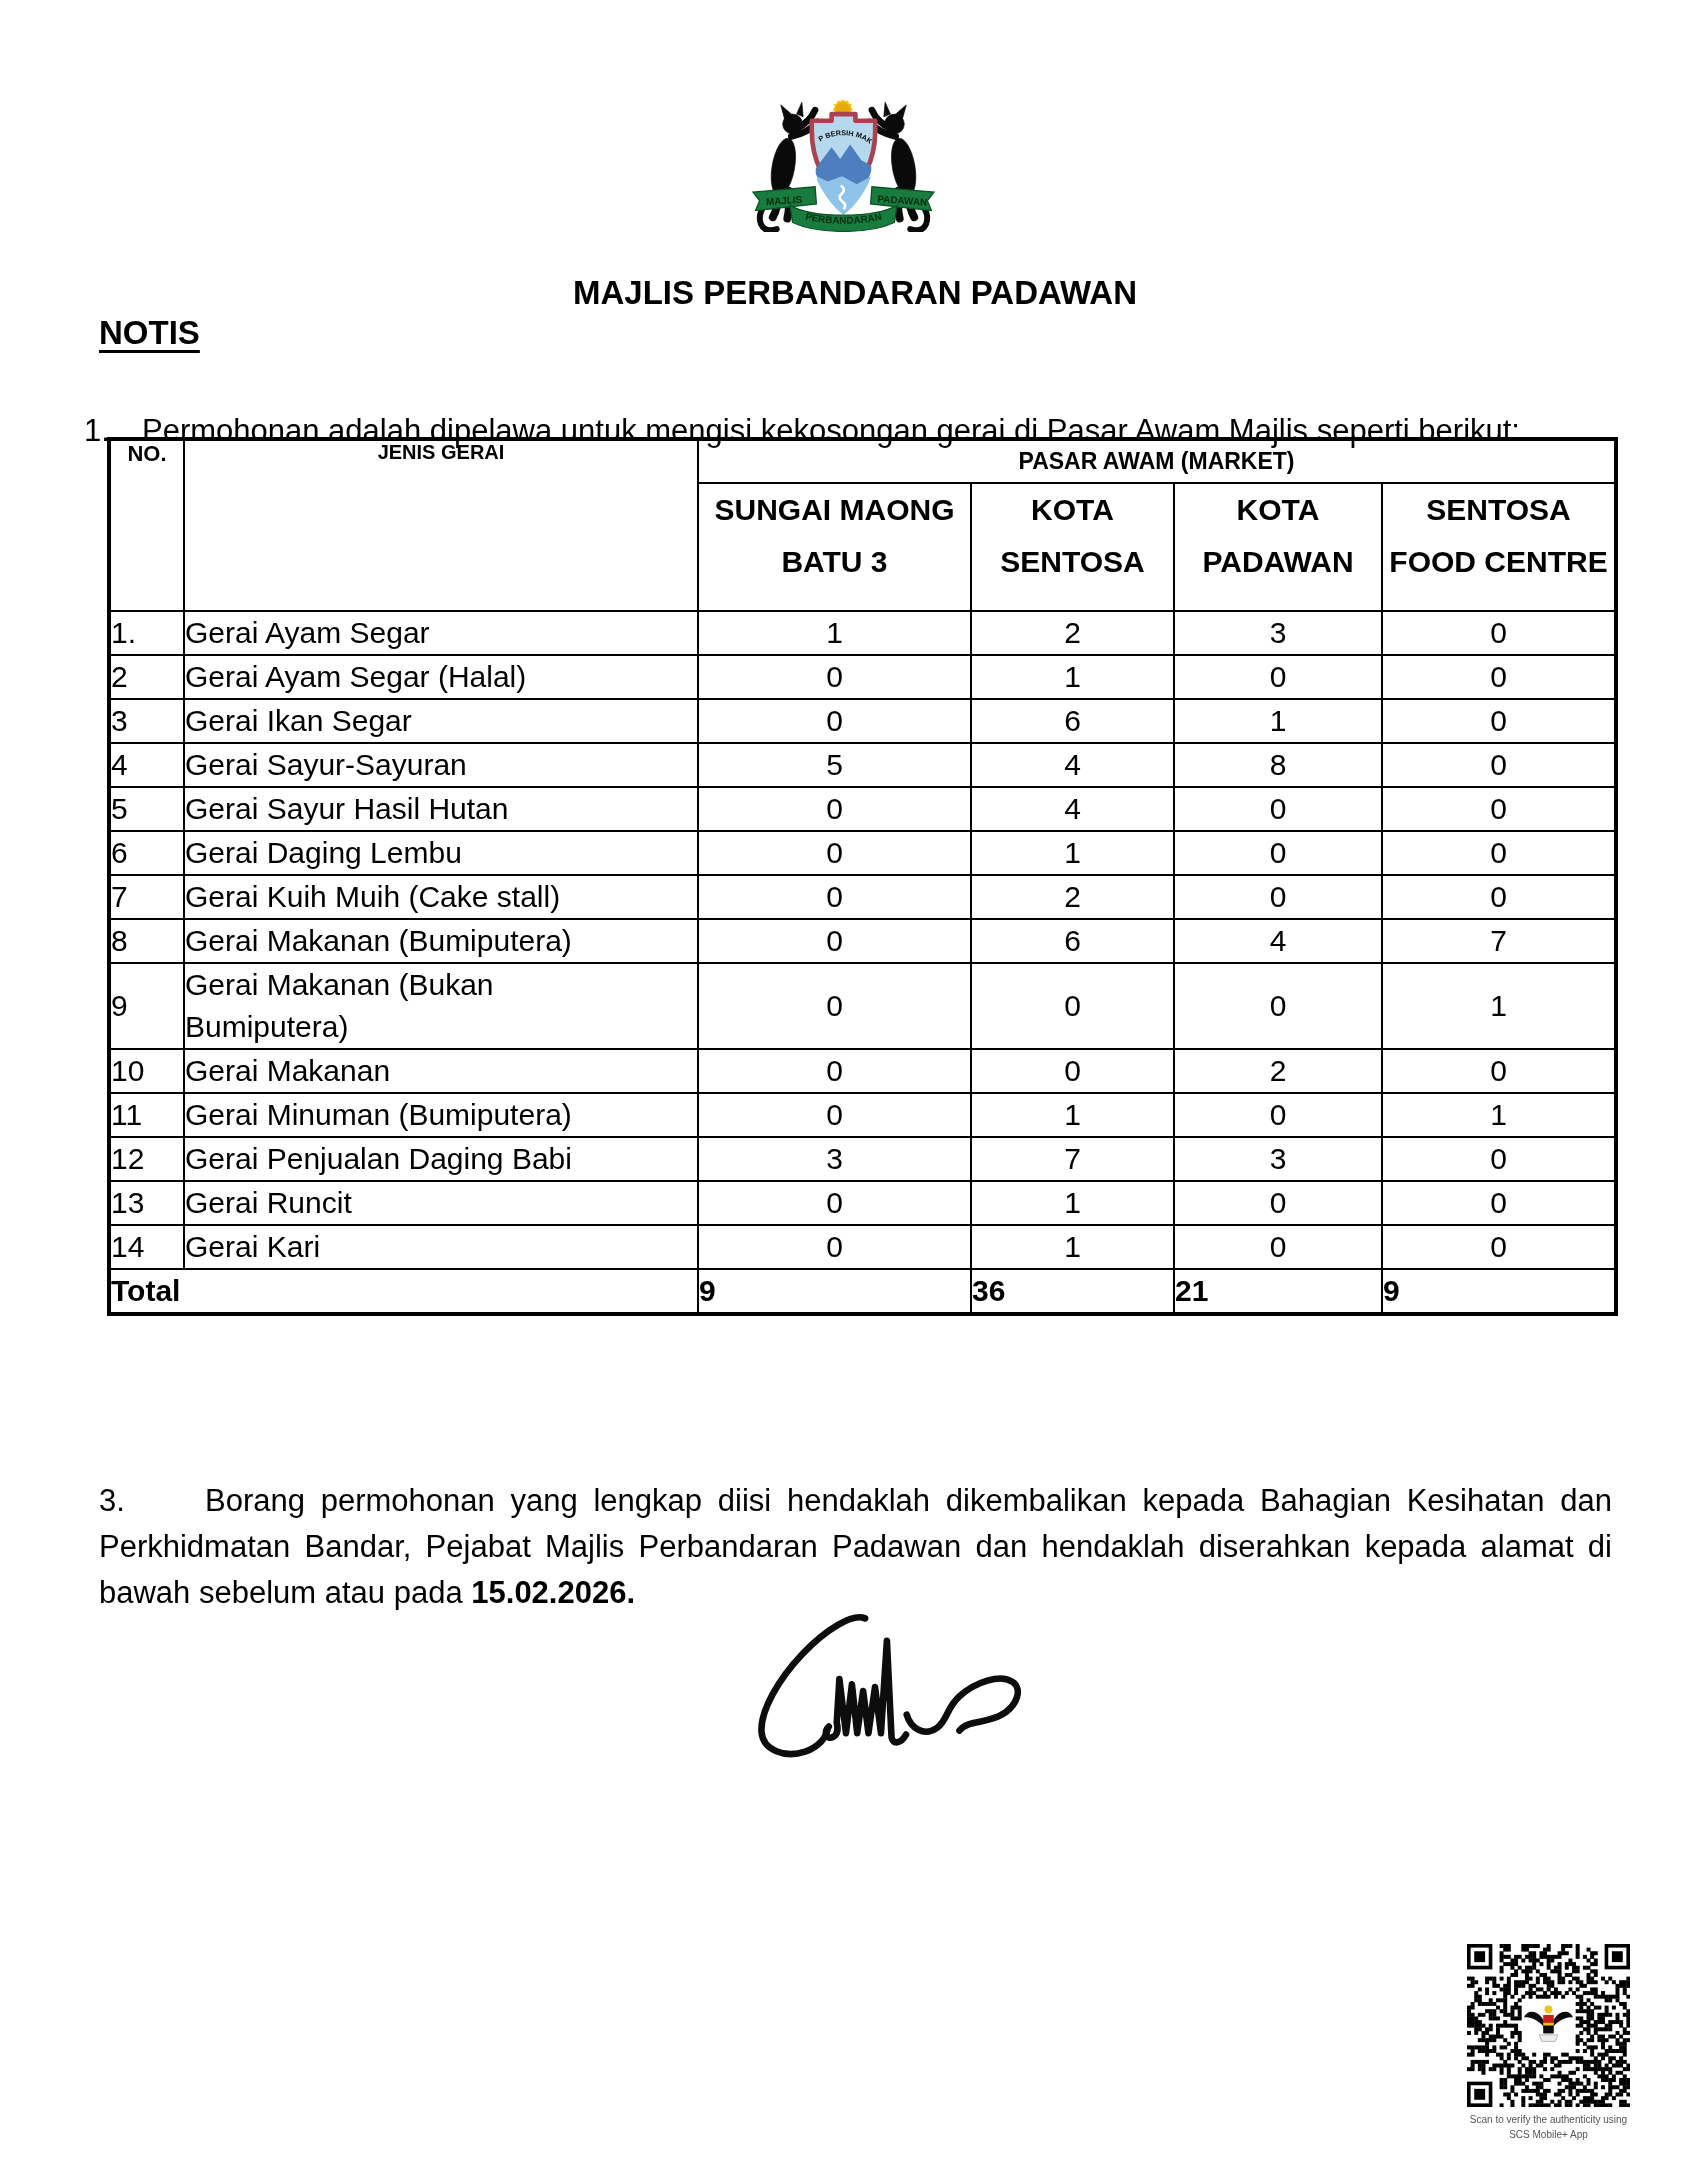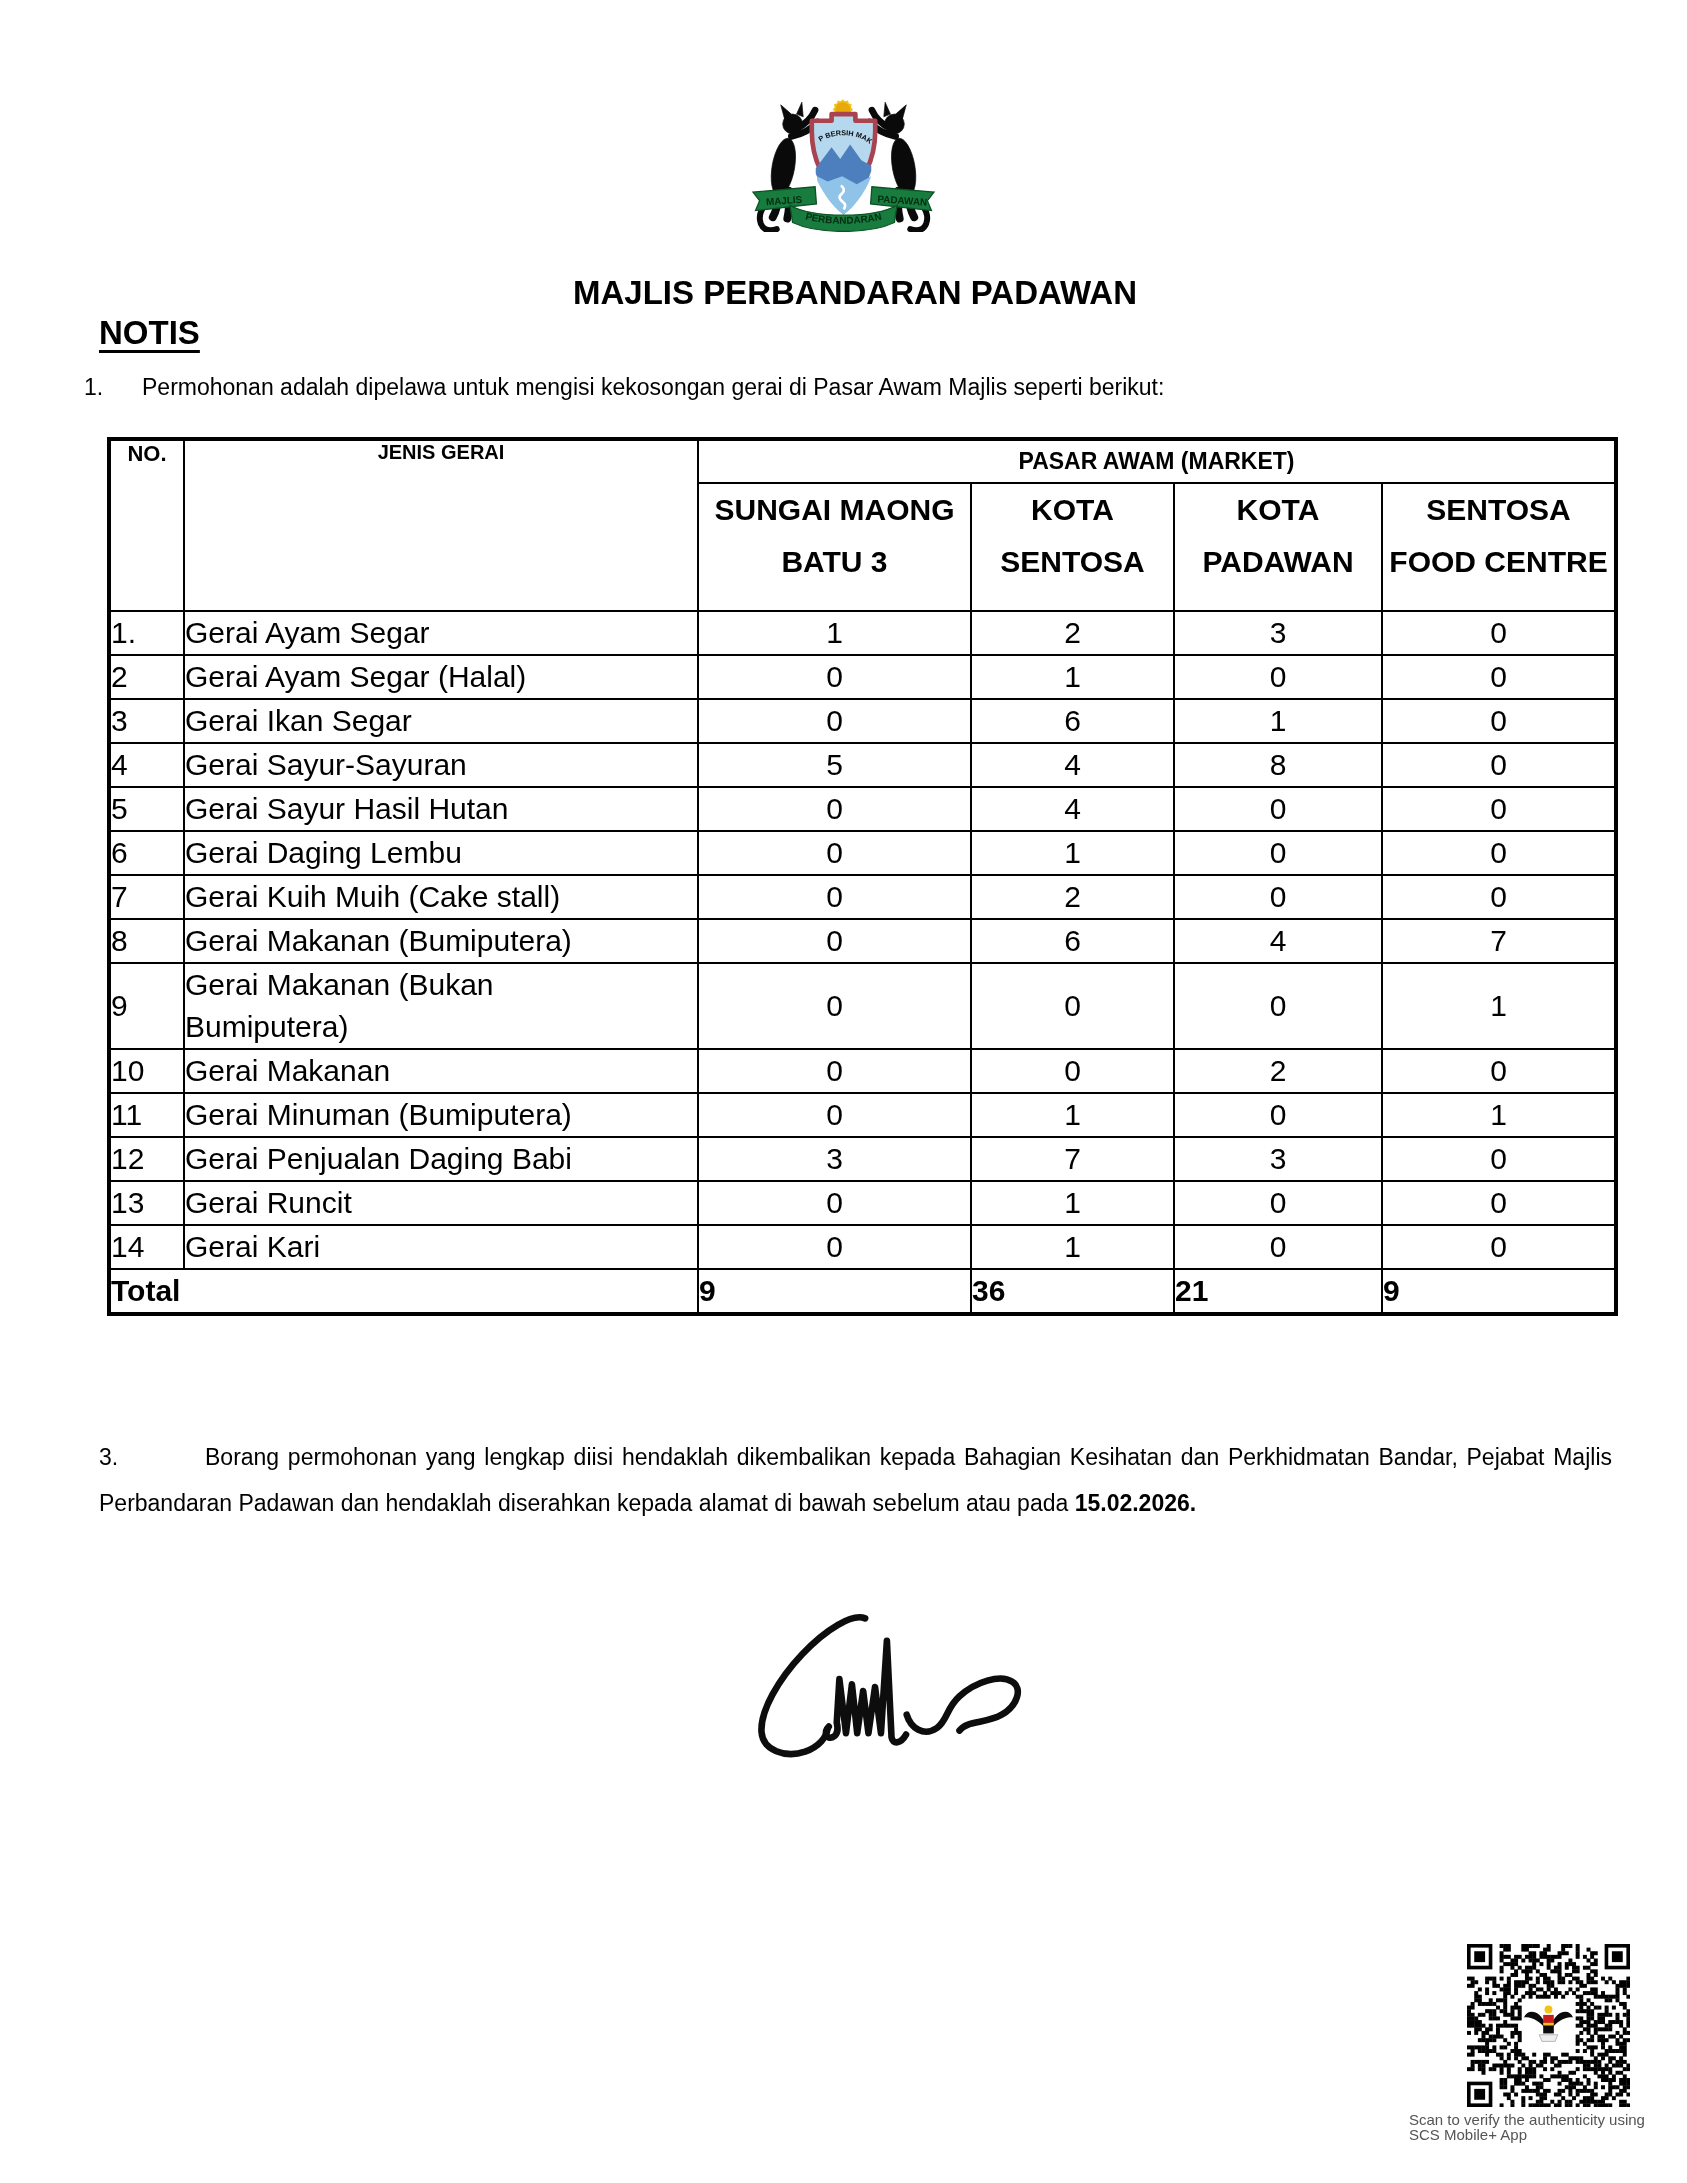--- a/index.html
+++ b/index.html
@@ -20,21 +20,21 @@
   .doc-title{
     position:absolute;left:99px;top:313px;width:1512px;
     text-align:left;font-size:33px;font-weight:bold;line-height:40px;
   }
   .doc-title span{
     text-decoration:underline;
     text-decoration-thickness:3.3px;
     text-underline-offset:6px;
   }
   
-  .para{font-size:23px;line-height:46px;}
+  .para{font-size:31px;line-height:46px;margin-top:44px;}
   .para .num{display:inline-block;}
   .para1{position:absolute;left:84px;top:368px;width:1528px;line-height:38px;}
   .para1 .num{width:58px;}
   .para2{position:absolute;left:99px;top:1321px;width:1513px;text-align:justify;}
   .para2 .num{width:106px;}
   .para3{position:absolute;left:99px;top:1434px;width:1513px;text-align:justify;}
   .para3 .num{width:106px;}
   .deadline{font-weight:bold;}
   
   table.vac{
@@ -60,21 +60,21 @@
   
   .signature{position:absolute;left:728px;top:1588px;width:331px;height:198px;}
   .sig-block{
     position:absolute;left:99px;top:1797px;width:1513px;
     text-align:center;font-size:32px;font-weight:bold;line-height:41px;
   }
   
   .qr-wrap{position:absolute;left:1467px;top:1944px;width:163px;height:163px;}
   .qr-caption{
     position:absolute;left:1409px;top:2113px;width:279px;
-    text-align:left;font-size:15px;line-height:14.6px;color:#555;
+    text-align:center;font-size:10px;line-height:14.6px;color:#555;
   }
 </style>
 </head>
 <body>
 
 <div class="page">
 
   <svg class="logo" viewBox="0 0 286 208" aria-hidden="true">
 
     <g>

